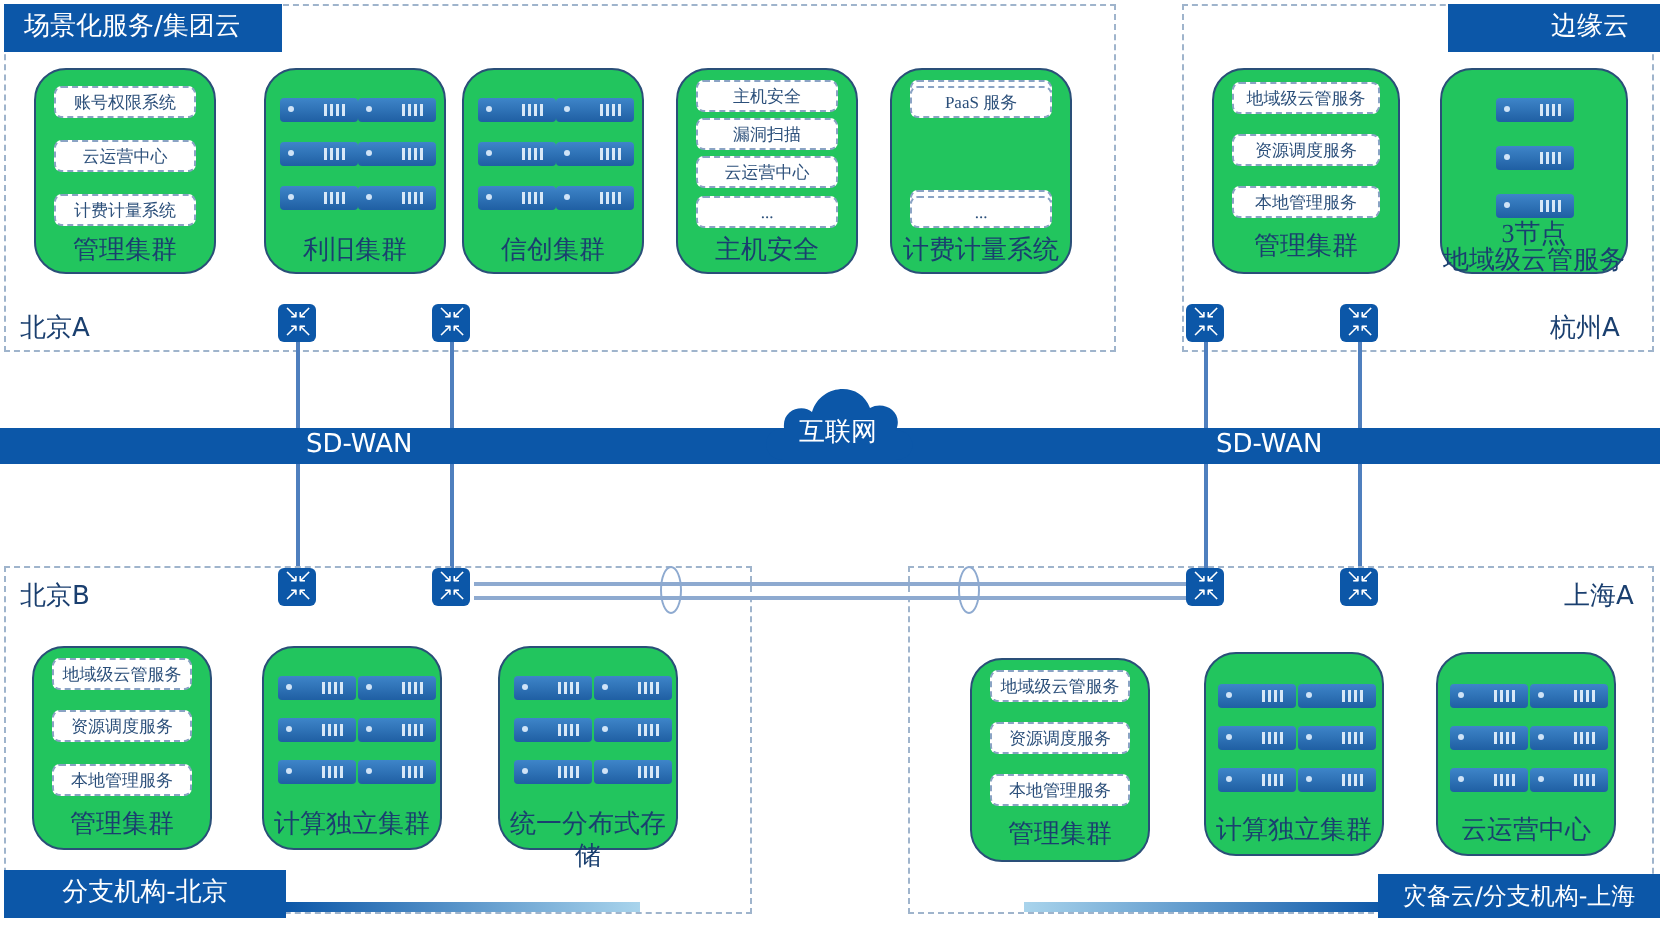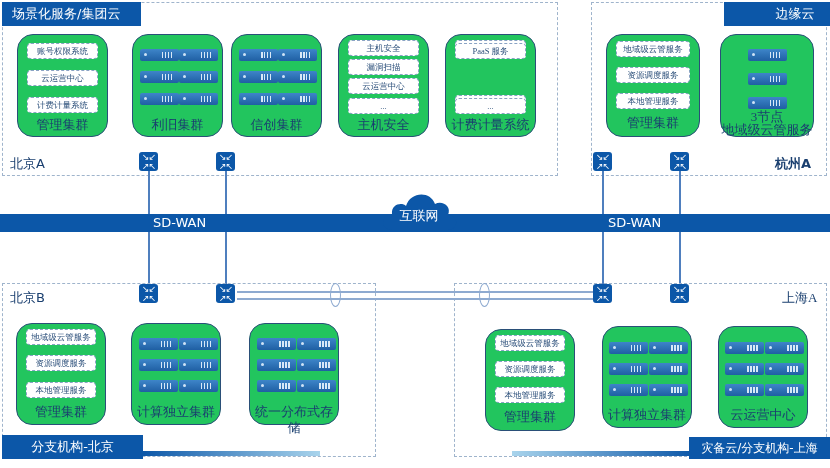--- a/index.html
+++ b/index.html
@@ -72,21 +72,21 @@
 <div class="cluster" style="left:445px;top:34px;width:91px;height:103px;">
   <div class="svc" style="top:5px;">云桌面</div>
   <div class="svc" style="top:8px;">PaaS 服务</div>
   <div class="svc" style="top:43px;margin-top:17px;">MaaS服务</div>
   <div class="svc" style="top:63px;">...</div>
   <div class="cluster-label" style="top:82px;">计费计量系统</div>
 </div>
 
 <div class="zone" style="left:591px;top:2px;width:236px;height:174px;"></div>
 <div class="zone-title" style="left:724px;top:2px;width:142px;text-align:center;">边缘云</div>
-<div class="loc" style="left:775px;top:155px;font-weight:bold;">杭州A</div>
+<div class="loc" style="left:775px;top:155px;">杭州A</div>
 
 <div class="cluster" style="left:606px;top:34px;width:94px;height:103px;">
   <div class="svc" style="top:6px;">地域级云管服务</div>
   <div class="svc" style="top:32px;">资源调度服务</div>
   <div class="svc" style="top:58px;">本地管理服务</div>
   <div class="cluster-label" style="top:80px;">管理集群</div>
 </div>
 <div class="cluster" style="left:720px;top:34px;width:94px;height:103px;">
   <div class="server" style="left:27px;top:14px;"></div>
   <div class="server" style="left:27px;top:38px;"></div>
@@ -137,21 +137,21 @@
   <div class="server" style="left:7px;top:35px;"></div>
   <div class="server" style="left:47px;top:35px;"></div>
   <div class="server" style="left:7px;top:56px;"></div>
   <div class="server" style="left:47px;top:56px;"></div>
   <div class="cluster-label" style="top:80px;">统一分布式存储</div>
 </div>
 <div class="zone-title" style="left:2px;top:435px;width:141px;text-align:center;">分支机构-北京</div>
 <div class="footer-bar" style="left:143px;top:451px;width:177px;background:linear-gradient(90deg,#0c57a8,#a9d4ec);"></div>
 
 <div class="zone" style="left:454px;top:283px;width:373px;height:174px;"></div>
-<div class="loc" style="left:782px;top:289px;font-family:Liberation Serif, serif;">上海A</div>
+<div class="loc" style="left:782px;top:289px;">上海A</div>
 
 <div class="cluster" style="left:485px;top:329px;width:90px;height:102px;">
   <div class="svc" style="top:5px;">地域级云管服务</div>
   <div class="svc" style="top:31px;">资源调度服务</div>
   <div class="svc" style="top:57px;">本地管理服务</div>
   <div class="cluster-label" style="top:79px;">管理集群</div>
 </div>
 <div class="cluster" style="left:602px;top:326px;width:90px;height:102px;">
   <div class="server" style="left:6px;top:15px;"></div>
   <div class="server" style="left:46px;top:15px;"></div>

